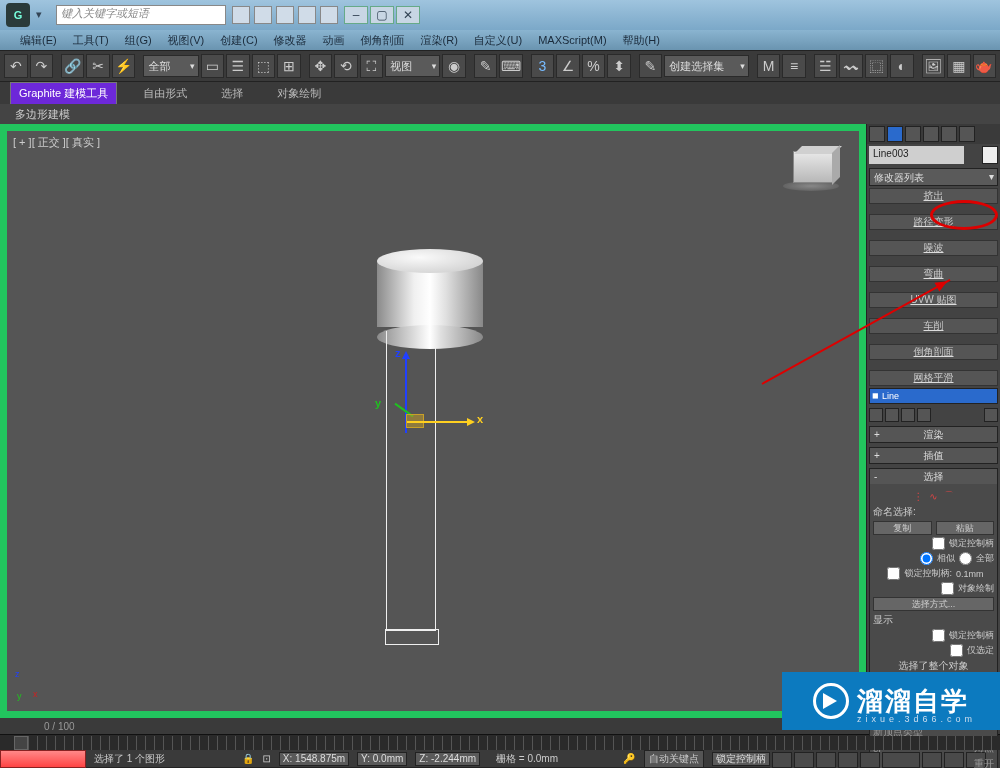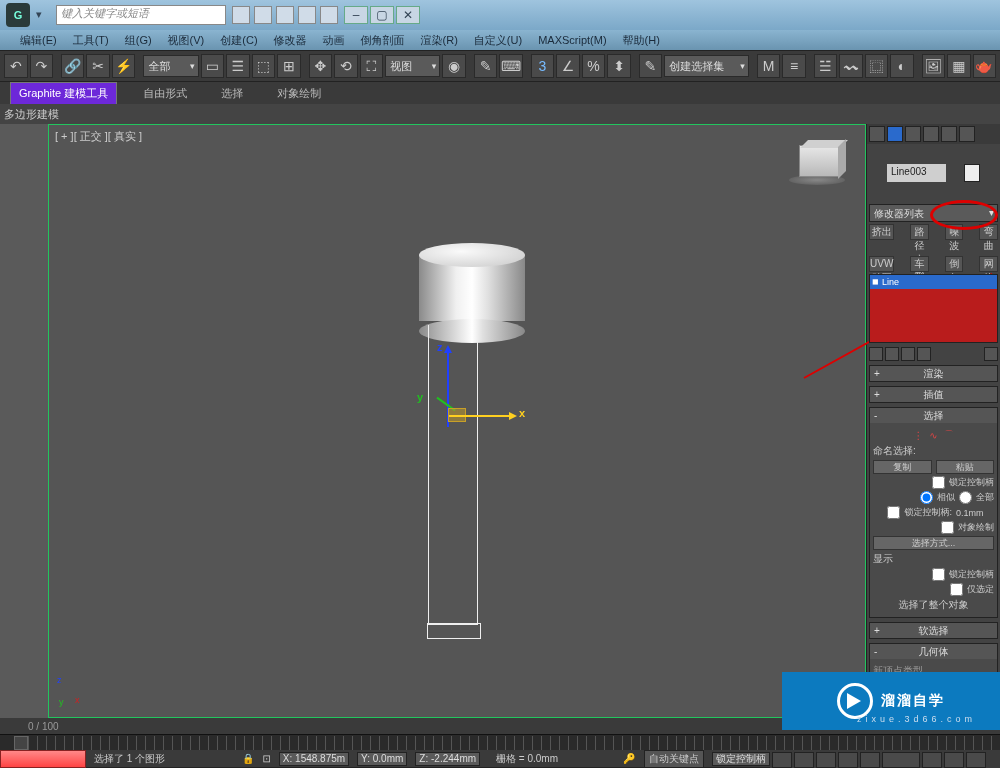--- a/index.html
+++ b/index.html
@@ -15,23 +15,23 @@
 .menu-bar { height: 20px; background: linear-gradient(#8ab4d0,#6a94b0); display: flex; align-items: center; padding-left: 20px; gap: 16px; color: #1a2a3a; font-size: 11px; }
 .menu-bar span { cursor: pointer; }
 .toolbar { height: 32px; background: #3a3a3a; border-top: 1px solid #222; border-bottom: 1px solid #222; display: flex; align-items: center; padding: 0 4px; gap: 2px; }
 .toolbar .tb-btn { width: 24px; height: 24px; background: #4a4a4a; border: 1px solid #2a2a2a; display: flex; align-items: center; justify-content: center; font-size: 14px; color: #ccc; }
 .toolbar .tb-sep { width: 4px; height: 24px; }
 .toolbar .tb-drop { height: 22px; background: #5a5a5a; border: 1px solid #2a2a2a; color: #ddd; font-size: 11px; padding: 0 16px 0 4px; display: flex; align-items: center; position: relative; }
 .toolbar .tb-drop::after { content: "▾"; position: absolute; right: 3px; font-size: 9px; }
 .ribbon-tabs { height: 22px; background: #3a3a3a; display: flex; align-items: center; padding-left: 10px; gap: 18px; font-size: 11px; color: #bbb; }
 .ribbon-tabs .tab { padding: 3px 8px; }
 .ribbon-tabs .tab.active { background: #6d28d9; border: 1px solid #777; border-bottom: none; color: #fff; }
-.ribbon-sub { height: 20px; background: #444; padding-left: 4px; display: flex; align-items: center; color: #ccc; font-size: 11px; }
+.ribbon-sub { height: 20px; background: #444; padding-left: 15px; display: flex; align-items: center; color: #ccc; font-size: 11px; }
 .main-area { display: flex; height: 594px; }
-.viewport { flex: 1; background: #555; position: relative; border: 1px solid #22c55e; margin-left: 48px; }
+.viewport { flex: 1; background: #555; position: relative; border: 7px solid #22c55e; }
 .vp-label { position: absolute; top: 4px; left: 6px; color: #ccc; font-size: 11px; }
 .viewcube { position: absolute; top: 16px; right: 16px; width: 60px; height: 50px; }
 .viewcube .cube { width: 40px; height: 32px; background: linear-gradient(#e8e8e8,#b8b8b8); border: 1px solid #888; margin: 4px auto 0; position: relative; }
 .viewcube .cube::before { content:""; position:absolute; top:-6px; left:4px; width:40px; height:8px; background:#d0d0d0; transform:skewX(-45deg); }
 .viewcube .cube::after { content:""; position:absolute; top:-3px; right:-8px; width:8px; height:32px; background:#aaa; transform:skewY(-45deg); }
 .viewcube .base { width: 56px; height: 10px; background: radial-gradient(#888,#555); border-radius: 50%; margin-top: -2px; }
 .shape { position: absolute; }
 .cylinder { left: 370px; top: 130px; width: 106px; height: 76px; }
 .cylinder .top { width: 106px; height: 24px; background: radial-gradient(ellipse at 40% 35%, #fafafa, #c8c8c8); border-radius: 50%; position: absolute; top: -12px; }
 .cylinder .body { width: 106px; height: 66px; background: linear-gradient(90deg,#8a8a8a,#f0f0f0 35%,#ffffff 50%,#e0e0e0 65%,#888); position: absolute; top: 0; }
@@ -44,61 +44,61 @@
 .gz-x::after { content:""; position:absolute; right:-6px; top:-3px; border:4px solid transparent; border-left:8px solid #ffd020; }
 .gz-x-lbl { position:absolute; left:470px; top:282px; color:#ffd020; font-size:11px; font-weight:bold; }
 .gz-y { left: 386px; top: 278px; width: 22px; height: 2px; background: #20c020; transform: rotate(35deg); }
 .gz-y-lbl { position:absolute; left:368px; top:266px; color:#20c020; font-size:11px; font-weight:bold; }
 .gz-box { position:absolute; left:399px; top:283px; width:18px; height:14px; background: rgba(200,160,40,0.5); border:1px solid #c8a028; }
 .outline { position: absolute; border: 1px solid #efefef; }
 .ol1 { left: 379px; top: 200px; width: 50px; height: 300px; border-top: none; }
 .ol2 { left: 378px; top: 498px; width: 54px; height: 16px; }
 .axis-mini { position: absolute; bottom: 8px; left: 8px; width: 34px; height: 34px; }
 .axis-mini .ax { position: absolute; font-size: 9px; }
-.timeline-mini { height: 16px; background: #3a3a3a; display:flex; align-items:center; padding-left:28px; color:#999; font-size:10px; }
+.timeline-mini { height: 16px; background: #3a3a3a; display:flex; align-items:center; padding-left:44px; color:#999; font-size:10px; }
 .timeline { height: 16px; background: #2a2a2a; border-top:1px solid #111; display:flex; align-items:center; }
 .timeline .frame0 { width:14px; height:14px; background:#444; border:1px solid #666; margin-left:14px; }
 .timeline .ticks { flex:1; height:14px; background: repeating-linear-gradient(90deg,#555 0,#555 1px,#2a2a2a 1px,#2a2a2a 9px); position:relative; }
 .bottom-bar { height: 38px; background: #3a3a3a; display:flex; }
 .bottom-bar .left { width: 86px; display:flex; flex-direction:column; }
 .bottom-bar .left .row1 { height:18px; background:linear-gradient(#f88,#f44); border:1px solid #822; }
 .bottom-bar .mid { flex:1; display:flex; flex-direction:column; font-size:10px; color:#ccc; }
 .bottom-bar .mid .r { height:18px; display:flex; align-items:center; gap:8px; padding-left:8px; border-bottom:1px solid #222; }
 .bottom-bar .coord { background:#5a5a5a; border:1px solid #222; height:14px; padding:0 3px; color:#ddd; font-size:10px; display:inline-flex; align-items:center; }
 .bottom-bar .right { width: 230px; display:flex; flex-wrap:wrap; gap:2px; padding:2px; align-content:flex-start; }
 .bottom-bar .right .btn { width:20px; height:16px; background:#4a4a4a; border:1px solid #222; }
 .right-panel { width: 134px; background: #434343; border-left: 1px solid #222; display: flex; flex-direction: column; }
 .rp-tabs { height: 22px; background: #3a3a3a; display:flex; gap:2px; padding:2px; }
 .rp-tabs span { width:16px; height:16px; background:#555; border:1px solid #222; }
 .rp-tabs span.active { background:#2a6acc; }
 .rp-name { height:18px; background:#cfcfcf; margin:2px; color:#222; font-size:10px; padding:2px 4px; }
 .rp-drop { height:18px; background:#5a5a5a; margin:2px; border:1px solid #222; color:#ddd; font-size:10px; padding:2px 4px; position:relative; }
 .rp-drop::after { content:"▾"; position:absolute; right:3px; }
-.rp-btn-grid { display:grid; grid-template-columns:1fr 1fr 1fr 1fr; gap:16px; margin:0 2px; }
+.rp-btn-grid { display:grid; grid-template-columns:1fr; gap:10px; margin:0 2px;text-decoration:underline; }
 .rp-btn-grid .b { height:16px; background:#555; border:1px solid #333; color:#ccc; font-size:10px; text-align:center; line-height:14px; }
 .rp-stack { height:76px; background:#b91c1c; margin:2px; border:1px solid #222; position:relative; }
 .rp-stack .item { height:14px; background:#2a6acc; color:#fff; font-size:9px; padding-left:12px; line-height:14px; }
 .rp-stack .item::before { content:"◼"; position:absolute; left:2px; font-size:8px; }
 .rp-toolbar2 { height:16px; display:flex; gap:2px; margin:2px; }
 .rp-toolbar2 span { width:14px; height:14px; background:#555; border:1px solid #222; }
 .rp-rollout { background:#4a4a4a; margin:2px; border:1px solid #222; }
 .rp-rollout .hdr { height:15px; background:#555; color:#ddd; font-size:10px; text-align:center; line-height:15px; position:relative; }
 .rp-rollout .hdr::before { content:"+"; position:absolute; left:4px; }
 .rp-rollout .hdr.open::before { content:"-"; }
 .rp-rollout .body { padding:3px; font-size:10px; color:#ccc; }
 .rp-rollout .body .row { display:flex; align-items:center; gap:4px; margin:2px 0; }
 .rp-rollout .body .mini-btn { flex:1; height:14px; background:#666; border:1px solid #333; text-align:center; font-size:9px; line-height:12px; }
 .rp-rollout .body .chk { font-size:9px;justify-content:flex-end; }
 .red-circle { position:absolute; border:3px solid #d00; border-radius:50%; width:68px; height:30px; pointer-events:none; }
 .red-arrow { position:absolute; width:240px; height:2px; background:#d00; transform-origin:left center; pointer-events:none; }
 .red-arrow::after { content:""; position:absolute; right:-2px; top:-4px; border:5px solid transparent; border-left:12px solid #d00; }
 .watermark { position:absolute; right:0; bottom:38px; width:218px; height:58px; background:#0c7abf; display:flex; align-items:center; justify-content:center; gap:8px; color:#fff; }
 .watermark .play { width:36px; height:36px; border:3px solid #fff; border-radius:50%; display:flex; align-items:center; justify-content:center; }
 .watermark .play::before { content:""; border:8px solid transparent; border-left:14px solid #fff; margin-left:5px; }
-.watermark .txt { font-size:14px; font-weight:bold; letter-spacing:2px; }
+.watermark .txt { font-size:26px; font-weight:bold; letter-spacing:2px; }
 .watermark .sub { font-size:9px; letter-spacing:4px; position:absolute; bottom:6px; right:24px; color:#cde; }
 </style>
 </head>
 <body>
 
 <div class="title-bar">
   <div class="logo">G</div>
   <span style="width:14px;height:14px;margin-right:6px;color:#345">▾</span>
   <div class="search">键入关键字或短语</div>
   <div class="tb-icons">
@@ -218,21 +218,21 @@
 
   <div class="right-panel">
     <div class="rp-tabs">
       <span></span>
       <span class="active"></span>
       <span></span>
       <span></span>
       <span></span>
       <span></span>
     </div>
-    <div style="display:flex; gap:18px; margin:20px;">
+    <div style="display:flex; gap:18px; margin:2px;">
       <div class="rp-name" style="flex:1; margin:0;">Line003</div>
       <div style="width:16px; height:18px; background:#eee; border:1px solid #222;"></div>
     </div>
     <div class="rp-drop">修改器列表</div>
     <div class="rp-btn-grid">
       <div class="b">挤出</div>
       <div class="b">路径变形</div>
       <div class="b">噪波</div>
       <div class="b">弯曲</div>
       <div class="b">UVW 贴图</div>

